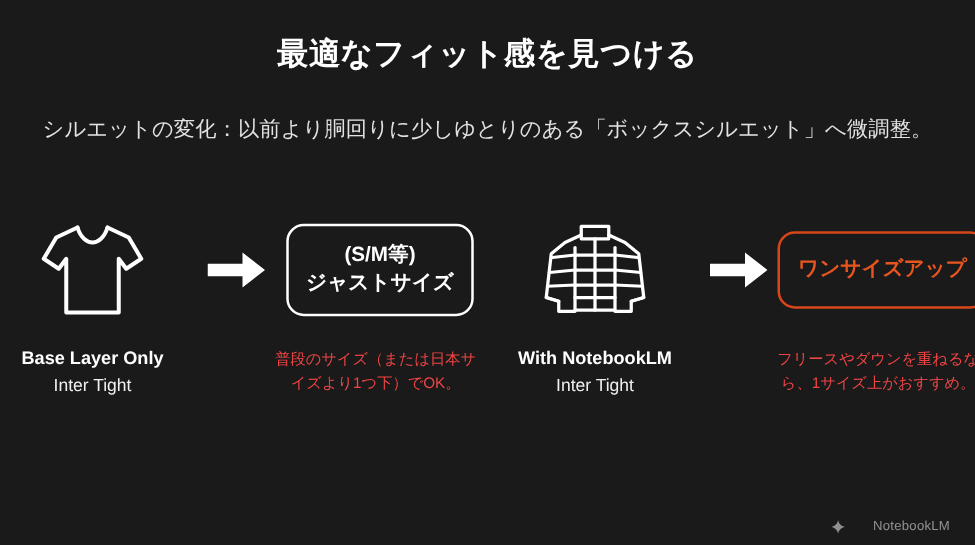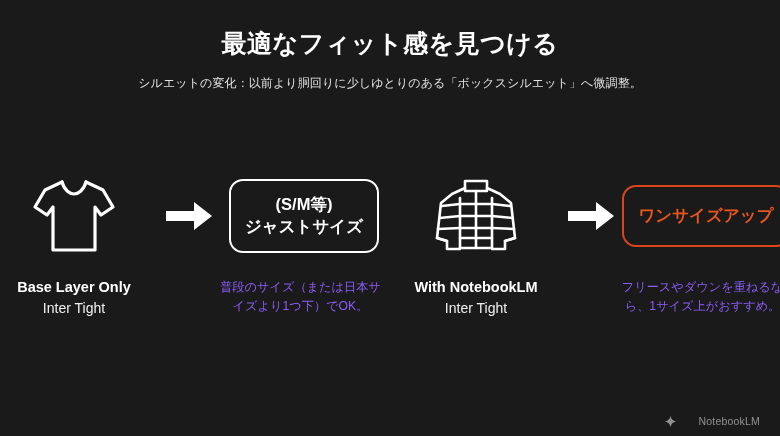--- a/index.html
+++ b/index.html
@@ -34,22 +34,22 @@
   }
   .page-title {
     font-size: 25px;
     font-weight: bold;
     letter-spacing: 0.5px;
     color: #ffffff;
     line-height: 1.25;
     margin: 0;
   }
   .page-subtitle {
-    margin: 17px 0 0 0;
-    font-size: 12px;
+    margin: 34px 0 0 0;
+    font-size: 17px;
     font-weight: normal;
     color: #e2e2e2;
     letter-spacing: 0.1px;
     line-height: 1.3;
   }
 
   
   .flow {
     position: absolute;
     top: 168px;
@@ -92,21 +92,21 @@
     font-size: 14px;
     font-weight: normal;
     color: #f0f0f0;
     line-height: 1.4;
     margin-top: 1px;
   }
 
   .caption {
     font-size: 12.2px;
     font-weight: normal;
-    color: #8b5cf6;
+    color: #ef4444;
     line-height: 1.55;
     text-align: center;
     width: 165px;
   }
 
   
   .pill {
     border: 2px solid #ffffff;
     border-radius: 14px;
     padding: 13px 14px 14px 14px;

